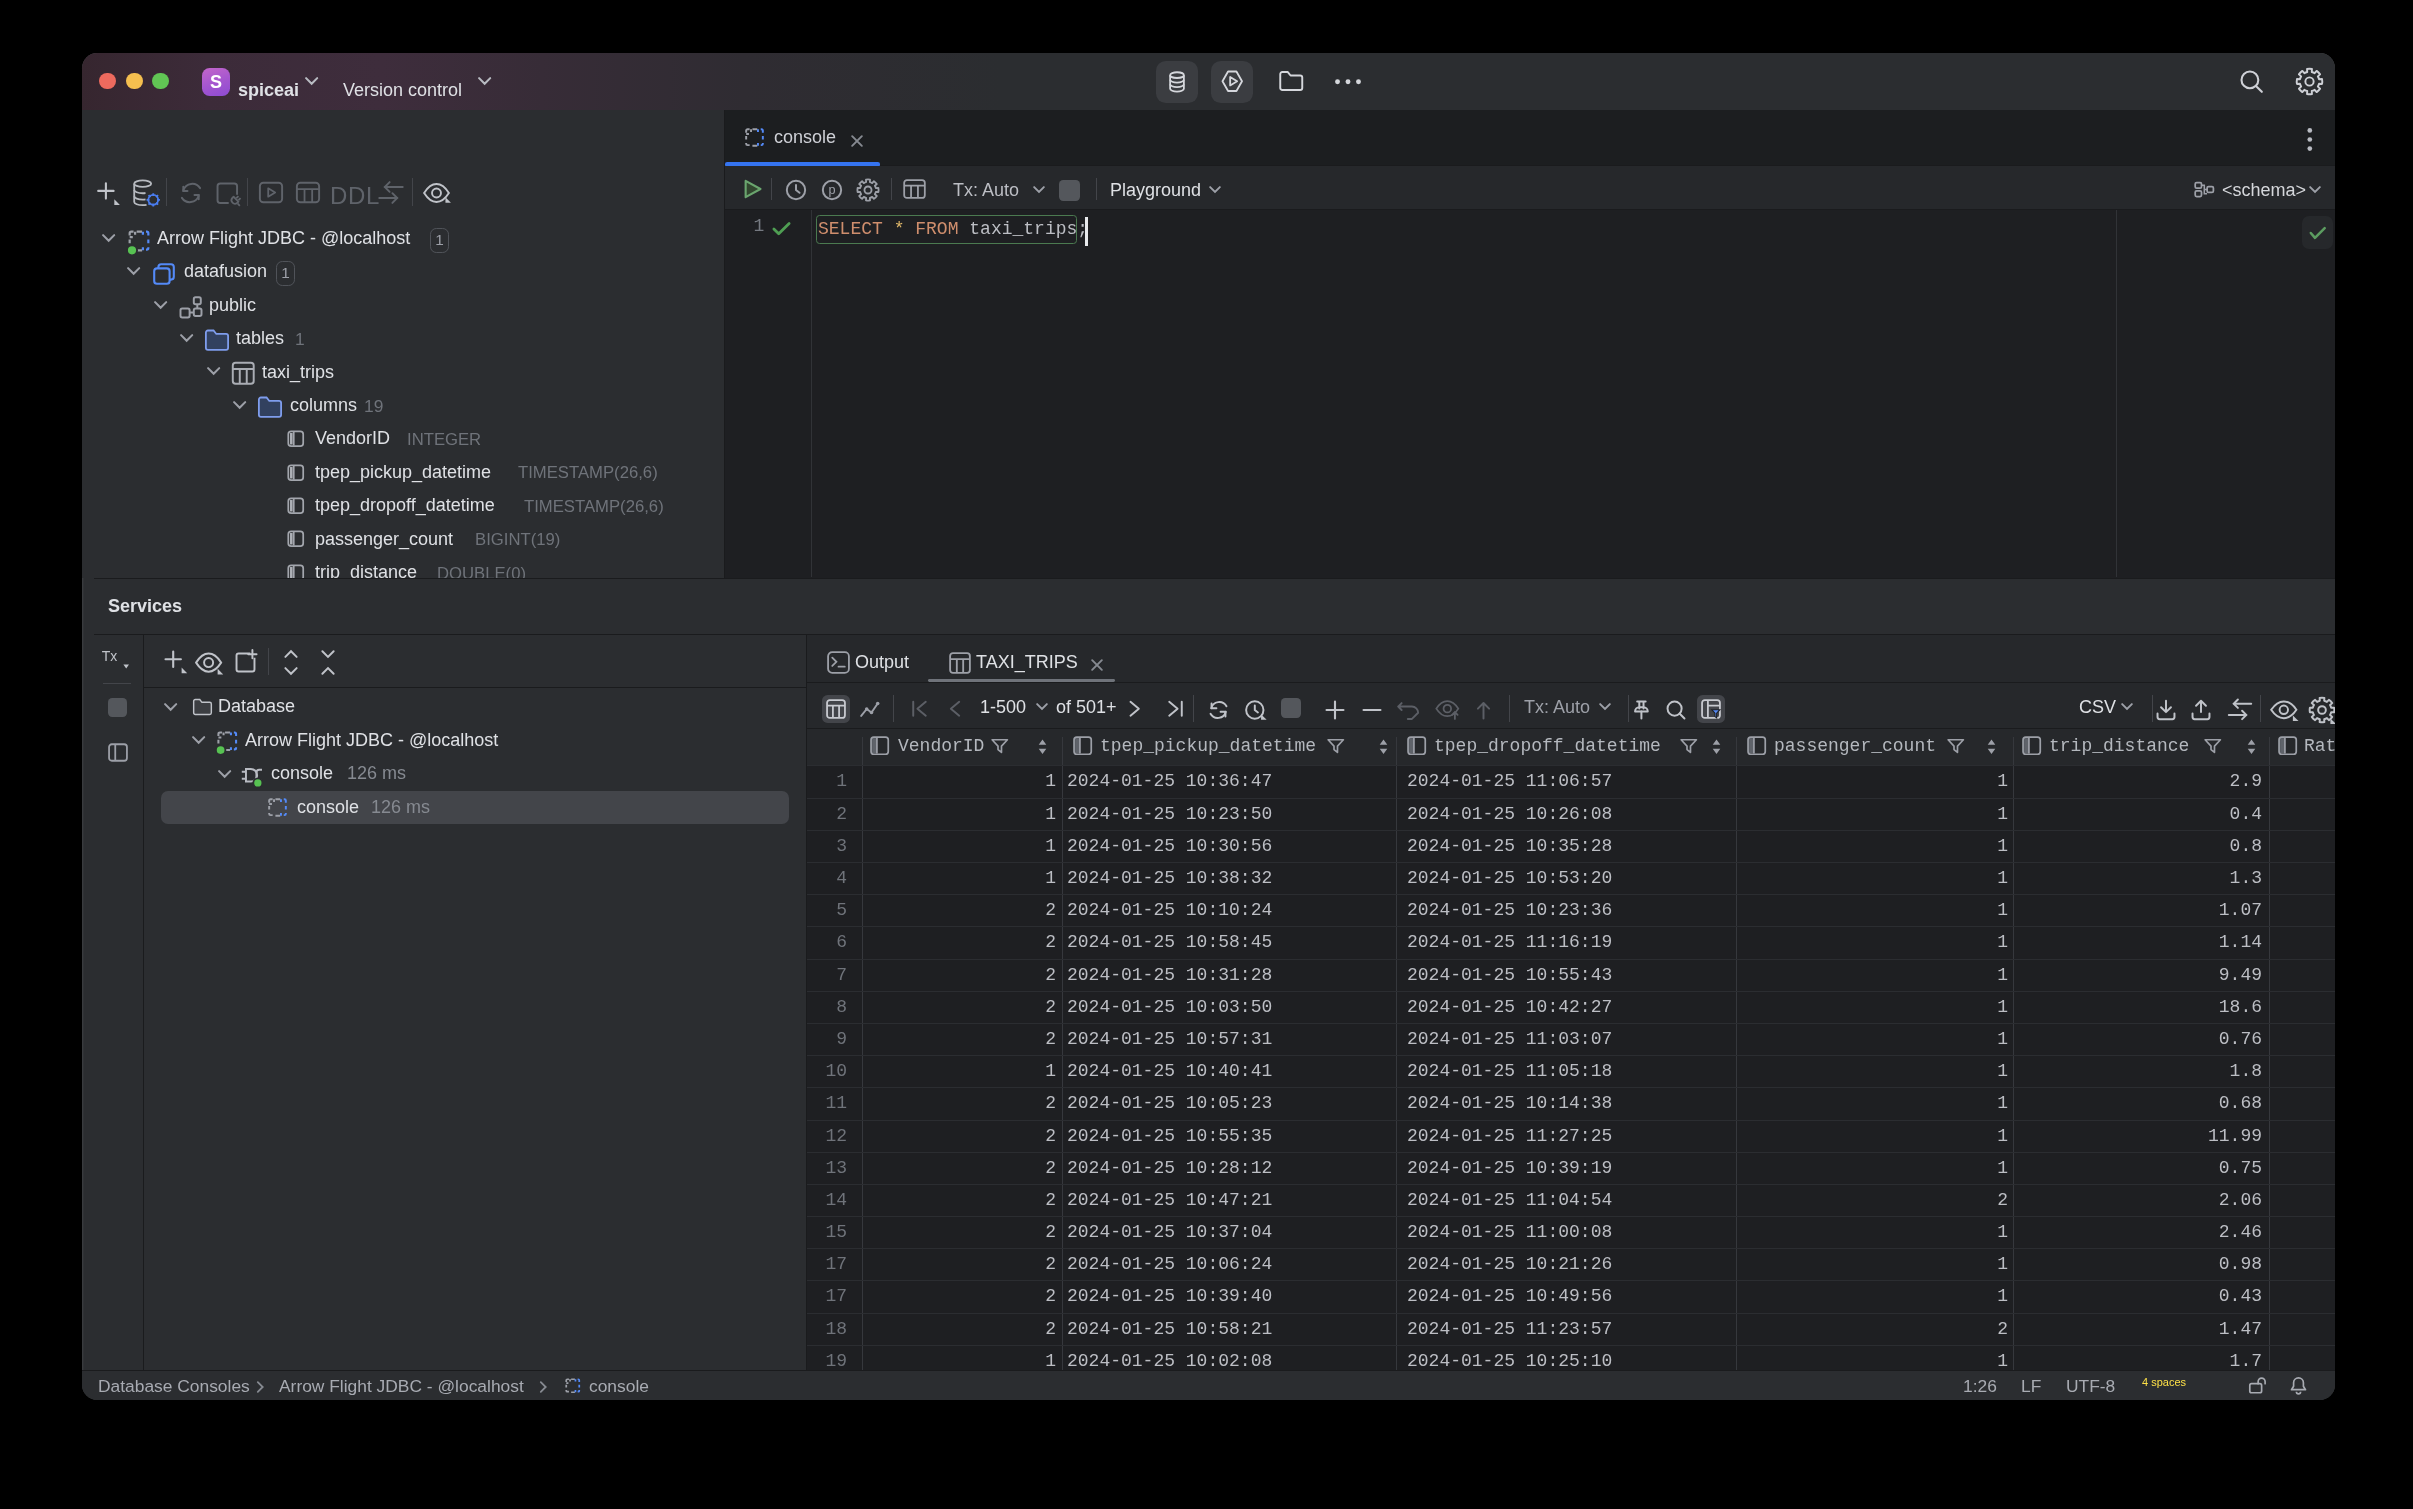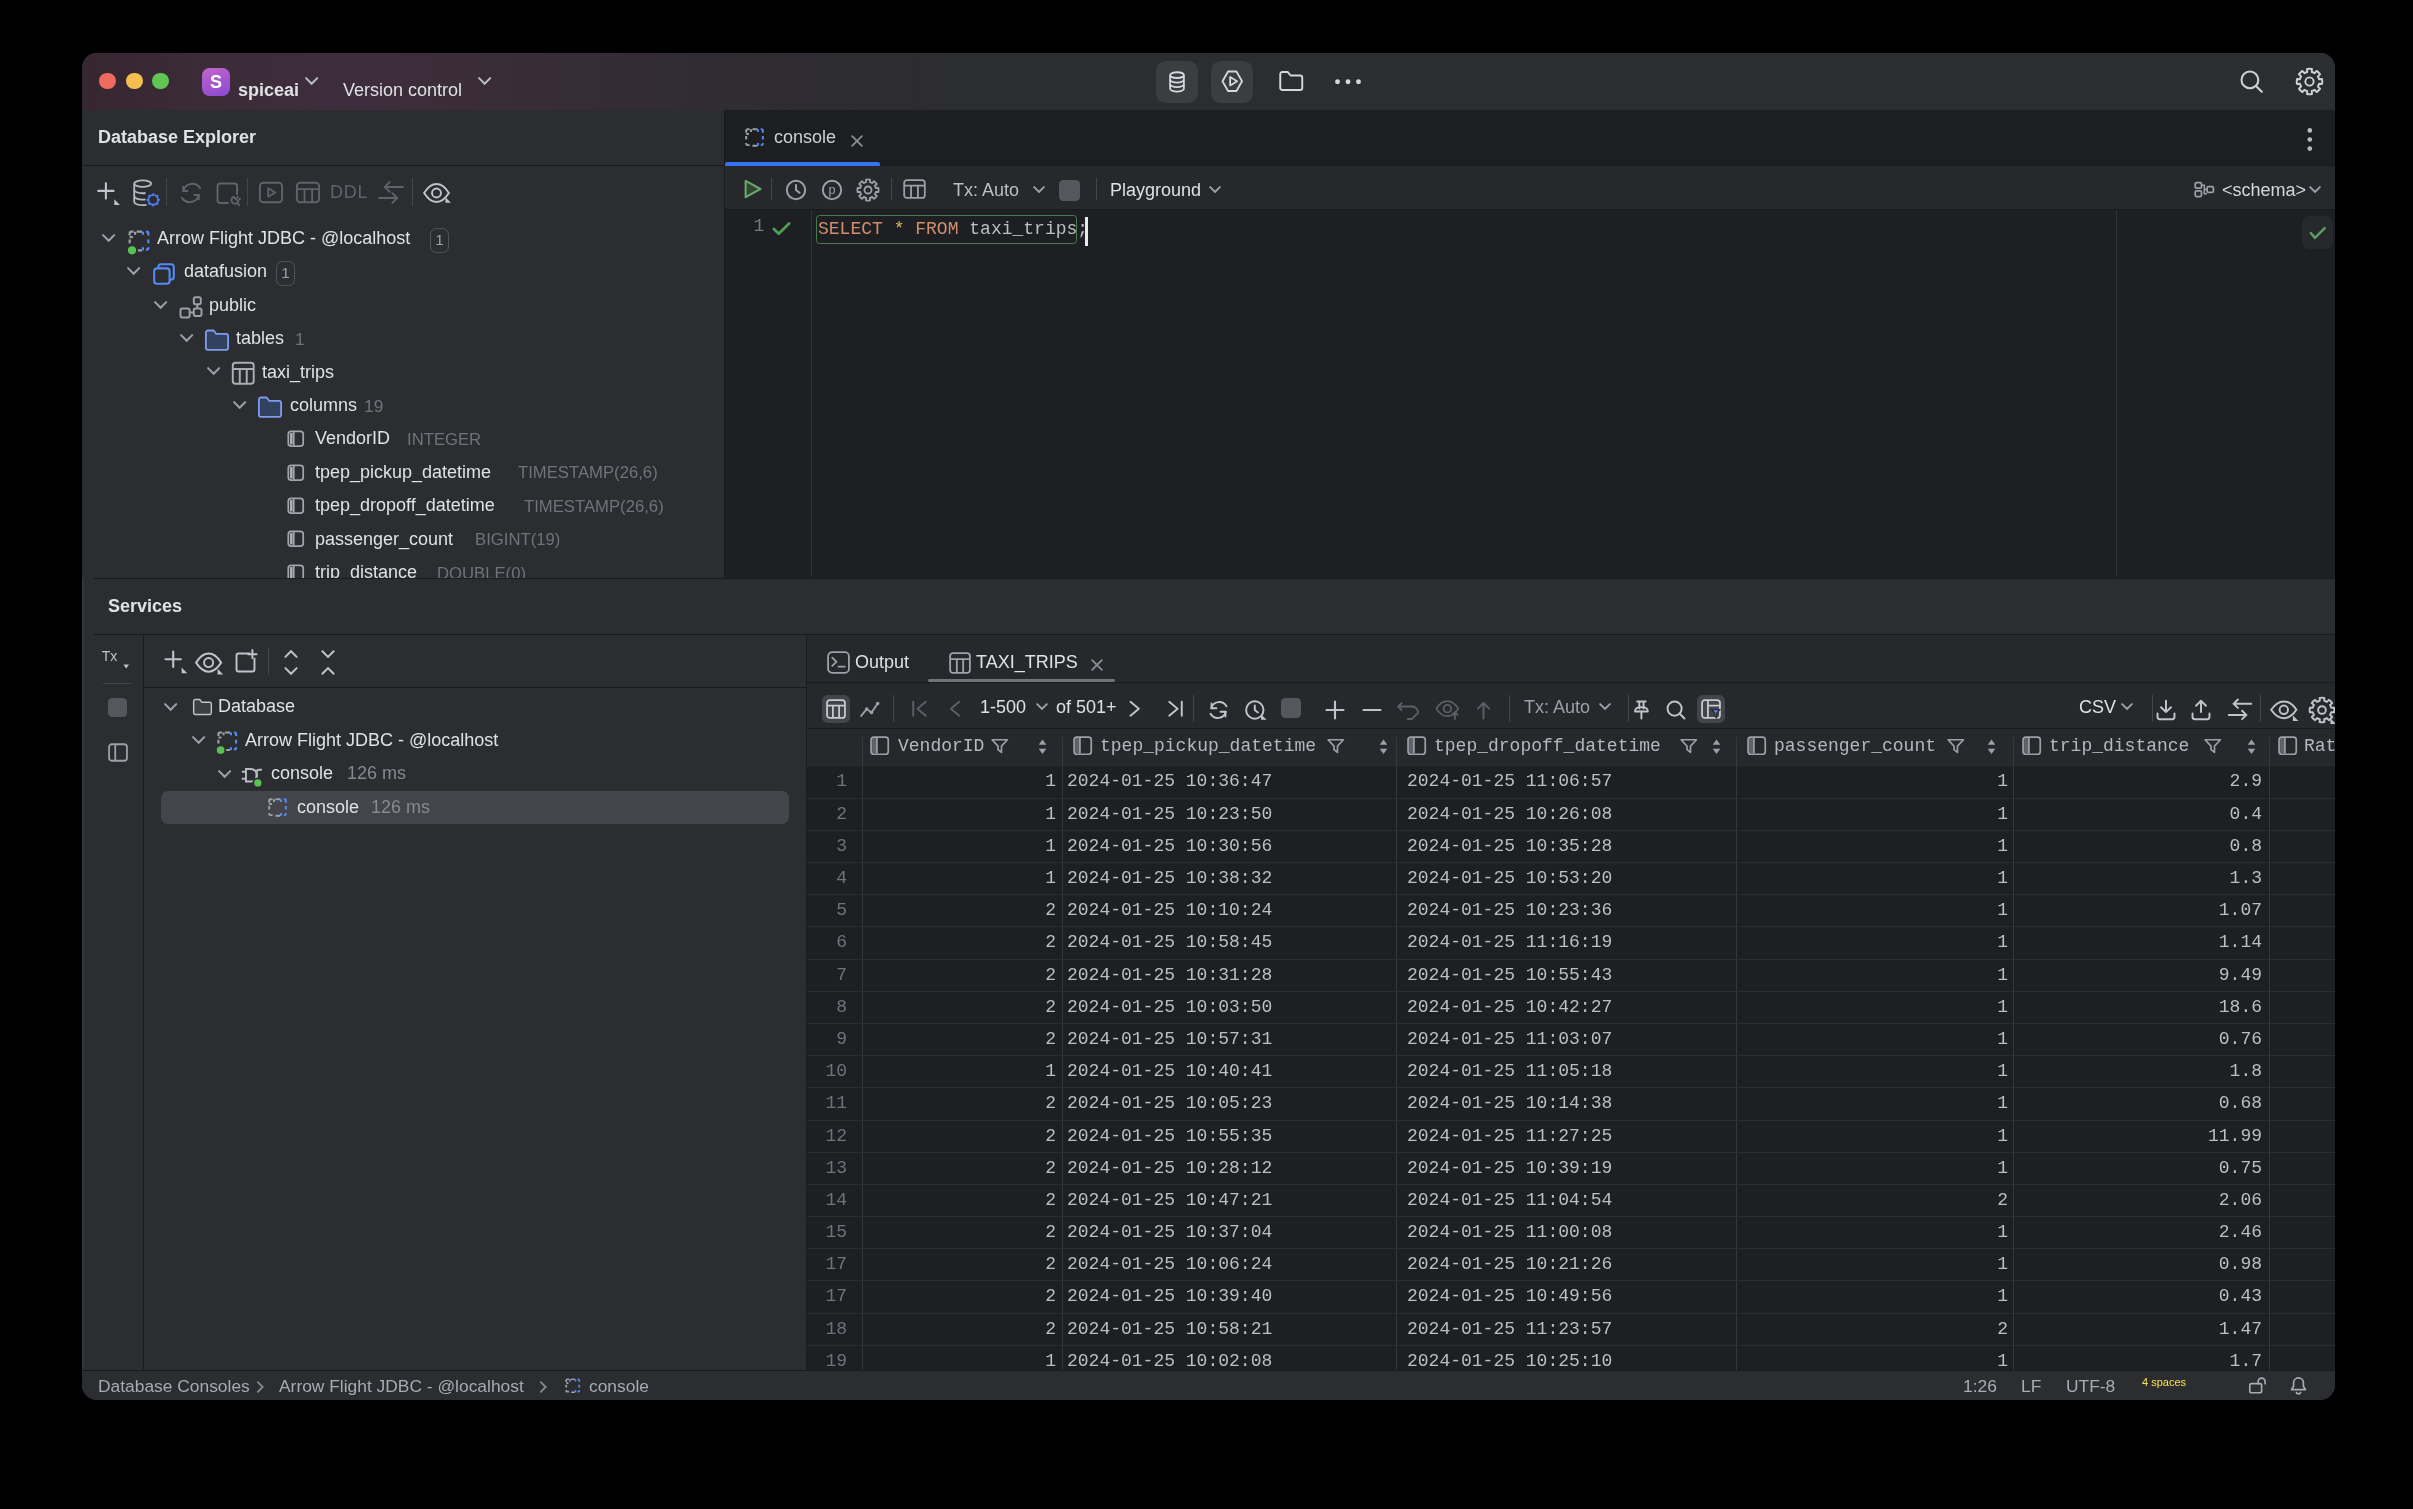--- a/index.html
+++ b/index.html
@@ -88,23 +88,20 @@
         <circle cx="17" cy="17" r="12" stroke="#ced0d6" stroke-width="3" fill="none"></circle>
         <path d="M26 26 L34 34" stroke="#ced0d6" stroke-width="3" stroke-linecap="round"></path>
       </svg>
     <svg class="ic" style="left:2213px;top:14px;" width="29" height="29" viewBox="0 0 42 42">
         <path d="M 17.47 2.84 A 18.5 18.5 0 0 1 24.53 2.84 L 24.31 7.19 A 14.2 14.2 0 0 1 28.42 8.89 L 31.35 5.66 A 18.5 18.5 0 0 1 36.34 10.65 L 33.11 13.58 A 14.2 14.2 0 0 1 34.81 17.69 L 39.16 17.47 A 18.5 18.5 0 0 1 39.16 24.53 L 34.81 24.31 A 14.2 14.2 0 0 1 33.11 28.42 L 36.34 31.35 A 18.5 18.5 0 0 1 31.35 36.34 L 28.42 33.11 A 14.2 14.2 0 0 1 24.31 34.81 L 24.53 39.16 A 18.5 18.5 0 0 1 17.47 39.16 L 17.69 34.81 A 14.2 14.2 0 0 1 13.58 33.11 L 10.65 36.34 A 18.5 18.5 0 0 1 5.66 31.35 L 8.89 28.42 A 14.2 14.2 0 0 1 7.19 24.31 L 2.84 24.53 A 18.5 18.5 0 0 1 2.84 17.47 L 7.19 17.69 A 14.2 14.2 0 0 1 8.89 13.58 L 5.66 10.65 A 18.5 18.5 0 0 1 10.65 5.66 L 13.58 8.89 A 14.2 14.2 0 0 1 17.69 7.19 Z" stroke="#ced0d6" stroke-width="2.8" fill="none" stroke-linejoin="round"></path>
         <circle cx="21" cy="21" r="6" stroke="#ced0d6" stroke-width="2.8" fill="none"></circle>
       </svg>
   </div>
 
   <div class="leftpanel" id="dbx">
-    <div class="abs" style="left:0;top:0;width:100%;height:55px;border-bottom:1.4px solid #1a1b1d;">
-      <div class="hdrlbl abs" style="left:16px;top:16.7px;">Database Explorer</div>
-    </div>
 
     <svg class="ic" style="left:12px;top:69px;" width="28" height="28" viewBox="0 0 40 40">
         <path d="M17 6 v22 M6 17 h22" stroke="#c0c3c9" stroke-width="3" stroke-linecap="round" fill="none"></path>
         <path d="M29 37 h8 l-8 -8 z" fill="#c0c3c9"></path>
       </svg>
     <svg class="ic" style="left:48px;top:68px;" width="31" height="31" viewBox="0 0 44 44">
         <g stroke="#b7bac0" stroke-width="2.6" fill="none">
           <ellipse cx="18" cy="8" rx="12" ry="4.6"></ellipse>
           <path d="M6 8 v9 c0 2.5 5.4 4.6 12 4.6 1.4 0 2.8-.1 4-.3"></path>
           <path d="M6 17 v9 c0 2.5 5.4 4.6 12 4.6 1.4 0 2.8-.1 4-.3"></path>
@@ -135,21 +132,21 @@
       </svg>
     <div class="vdiv" style="left:165px;top:68px;height:28px;"></div>
     <svg class="ic" style="left:175px;top:70px;" width="28" height="25" viewBox="0 0 40 36">
         <rect x="4" y="4" width="32" height="28" rx="5" stroke="#5f636a" stroke-width="2.8" fill="none"></rect>
         <path d="M16 12 v12 l10 -6 z" fill="none" stroke="#5f636a" stroke-width="2.6" stroke-linejoin="round"></path>
       </svg>
     <svg class="ic" style="left:212px;top:70px;" width="28" height="25" viewBox="0 0 40 36">
         <rect x="4" y="4" width="32" height="28" rx="5" stroke="#5f636a" stroke-width="2.8" fill="none"></rect>
         <path d="M4 13 h32 M15 13 v19 M26 13 v19" stroke="#5f636a" stroke-width="2.6"></path>
       </svg>
-    <div class="abs" style="left:248px;top:72px;font-size:18px;color:#5f636a;letter-spacing:0.7px;">DDL</div>
+    <div class="abs" style="left:248px;top:72px;font-size:24px;color:#5f636a;letter-spacing:0.7px;">DDL</div>
     <svg class="ic" style="left:293px;top:68px;" width="32" height="29" viewBox="0 0 46 42">
         <g stroke="#5f636a" stroke-width="2.8" fill="none" stroke-linecap="round">
           <path d="M40 13 h-26"></path>
           <path d="M20 6 l-7 7 7 7" transform="translate(1 0)"></path>
           <path d="M6 29 h26"></path>
           <path d="M26 22 l7 7 -7 7" transform="translate(-1 0)"></path>
         </g>
       </svg>
     <div class="vdiv" style="left:330px;top:68px;height:28px;"></div>
     <svg class="ic" style="left:339px;top:72px;" width="31" height="22" viewBox="0 0 44 32">

